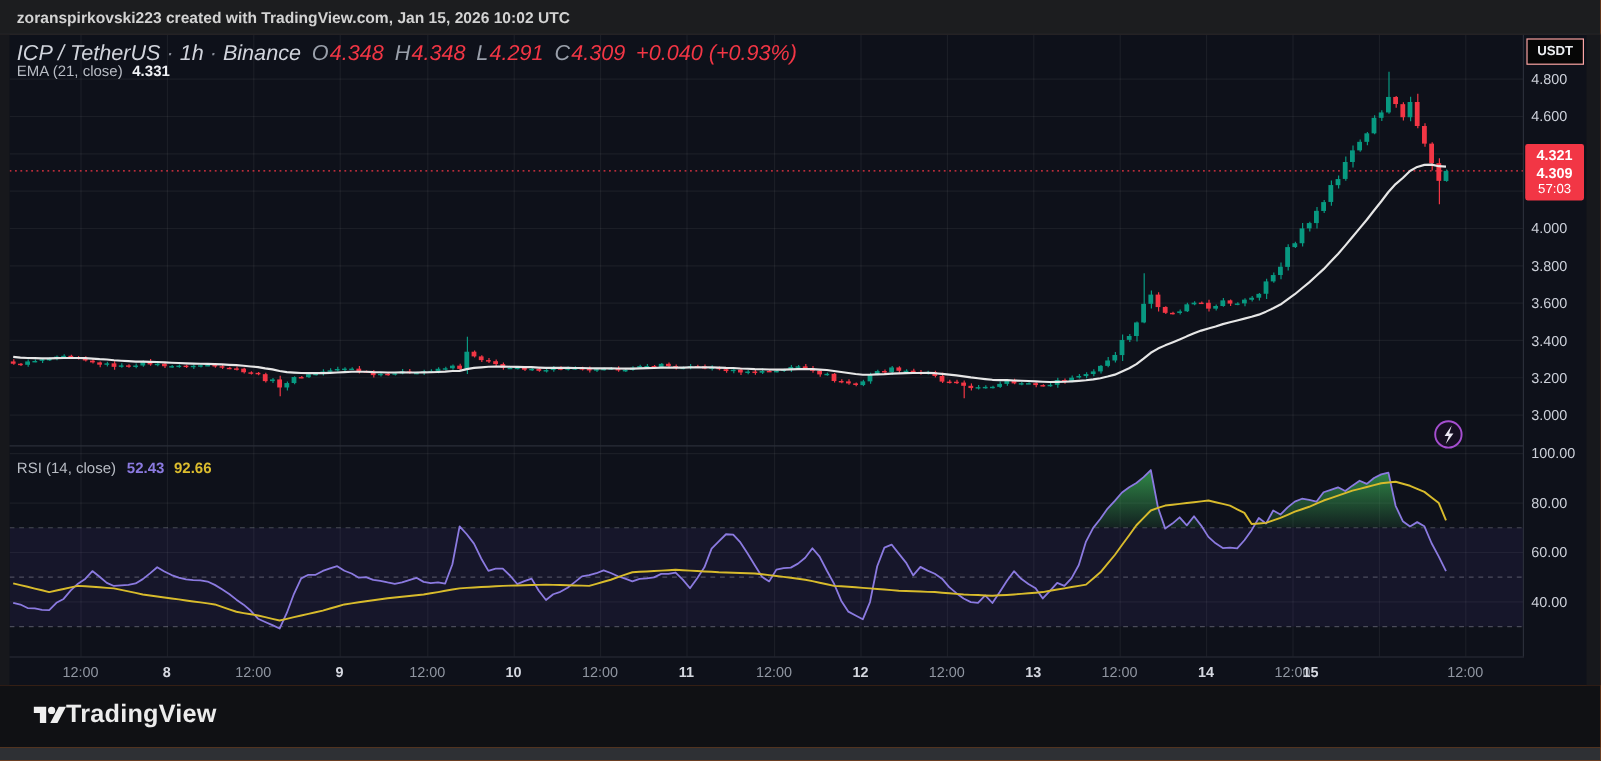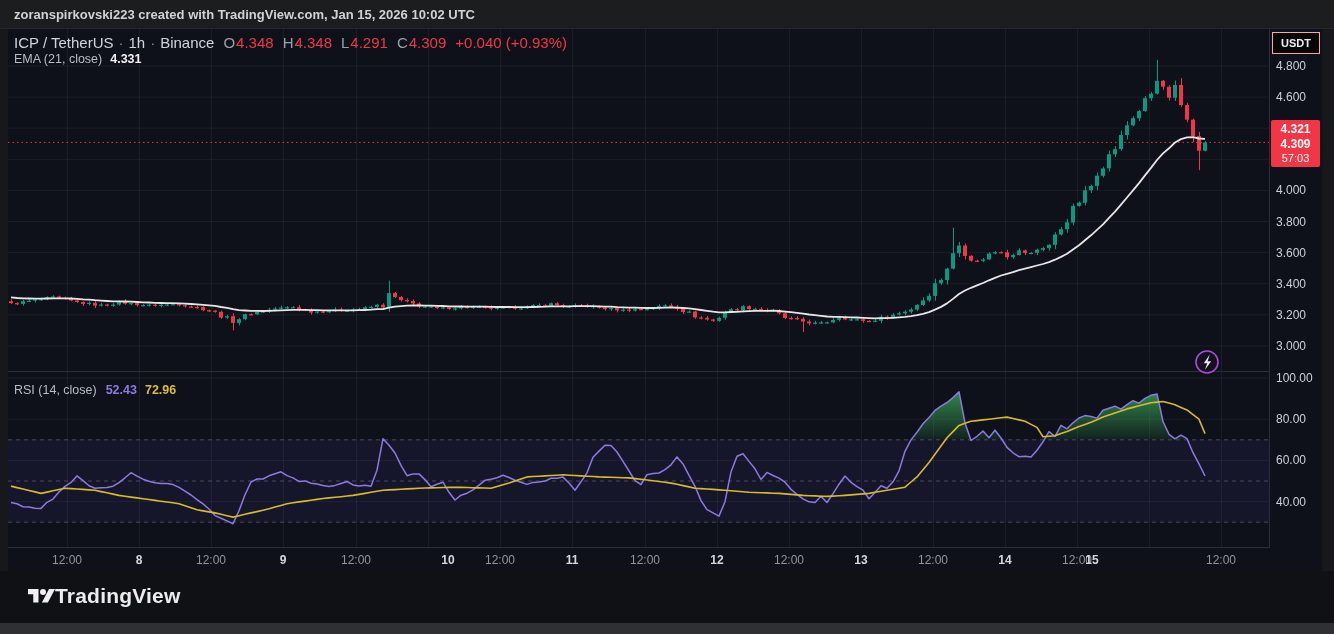--- a/index.html
+++ b/index.html
@@ -5,21 +5,21 @@
   html,body{margin:0;padding:0;background:#17181c;}
   .screen{position:relative;width:1334px;height:634px;overflow:hidden;background:#f97316;
           font-family:"Liberation Sans",sans-serif;-webkit-font-smoothing:antialiased;}
   .topbar{position:absolute;left:0;top:0;width:1334px;height:29px;background:#1c1d1f;
           border-bottom:1px solid #26272b;color:#d2d2d2;font-size:13px;font-weight:700;
           line-height:29px;padding-left:14px;box-sizing:border-box;white-space:nowrap;}
   .chart{position:absolute;left:0;top:29px;width:1334px;height:542px;background:#0e111a;}
   #svg-holder{position:absolute;left:0;top:0;width:1270px;height:541px;}
   .left-strip{position:absolute;left:0;top:0;width:8px;height:542px;background:#17181c;z-index:2;}
   .right-strip{position:absolute;left:1322px;top:0;width:12px;height:542px;background:#17181c;z-index:4;}
-  .legend1{position:absolute;left:14px;top:5px;font-size:15px;color:#d1d4dc;white-space:nowrap;z-index:5;}
+  .legend1{position:absolute;left:14px;top:5px;font-size:18px;color:#d1d4dc;white-space:nowrap;z-index:5;font-style:italic;}
   .legend1 .dim{color:#868b96;margin:0 5px;}
   .olab{color:#9aa0ab;margin-left:9px;}
   .oval{color:#f23645;margin-left:1px;}
   .chg{margin-left:9px;color:#f23645;}
   .legend2{position:absolute;left:14px;top:23px;font-size:12.5px;color:#b8bcc4;white-space:nowrap;z-index:5;}
   .emaval{color:#eef0f4;font-weight:700;margin-left:8px;}
   .legend3{position:absolute;left:14px;top:354px;font-size:12.5px;color:#b8bcc4;white-space:nowrap;z-index:5;}
   .rsival{color:#8b7ae0;font-weight:700;margin-left:9px;}
   .rsimaval{color:#dbbc2e;font-weight:700;margin-left:8px;}
   #price-axis{position:absolute;left:1270px;top:0;width:52px;height:542px;z-index:3;}
@@ -510,21 +510,21 @@
 
     <div class="legend1">
       <span>ICP / TetherUS</span><span class="dim">·</span><span>1h</span><span class="dim">·</span><span>Binance</span><span class="olab">O</span><span class="oval">4.348</span><span class="olab">H</span><span class="oval">4.348</span><span class="olab">L</span><span class="oval">4.291</span><span class="olab">C</span><span class="oval">4.309</span><span class="chg">+0.040 (+0.93%)</span>
     </div>
 
     <div class="legend2">
       <span>EMA (21, close)</span><span class="emaval">4.331</span>
     </div>
 
     <div class="legend3">
-      <span>RSI (14, close)</span><span class="rsival">52.43</span><span class="rsimaval">72.96</span>
+      <span>RSI (14, close)</span><span class="rsival">52.43</span><span class="rsimaval">92.66</span>
     </div>
 
     <div id="price-axis">
       <div class="usdt">USDT</div>
       <div class="pbadge">
         <div class="l1">4.321</div>
         <div class="l2">4.309</div>
         <div class="l3">57:03</div>
       </div>
     <div class="ptick" style="top: 29px;">4.800</div>
@@ -540,21 +540,21 @@
         <div class="ptick" style="top: 423px;">60.00</div>
         <div class="ptick" style="top: 465px;">40.00</div>
       </div>
 
     <div id="time-axis">
         <div class="ttick" style="left: 67px;">12:00</div>
         <div class="ttick day" style="left: 139px;">8</div>
         <div class="ttick" style="left: 211px;">12:00</div>
         <div class="ttick day" style="left: 283px;">9</div>
         <div class="ttick" style="left: 356px;">12:00</div>
-        <div class="ttick day" style="left: 448px; text-align: right;">10</div>
+        <div class="ttick day" style="left: 428px; text-align: right;">10</div>
         <div class="ttick" style="left: 500px;">12:00</div>
         <div class="ttick day" style="left: 572px;">11</div>
         <div class="ttick" style="left: 645px;">12:00</div>
         <div class="ttick day" style="left: 717px;">12</div>
         <div class="ttick" style="left: 789px;">12:00</div>
         <div class="ttick day" style="left: 861px;">13</div>
         <div class="ttick" style="left: 933px;">12:00</div>
         <div class="ttick day" style="left: 1005px;">14</div>
         <div class="ttick" style="left: 1077px;">12:00</div>
         <div class="ttick day" style="left: 1092px;">15</div>

